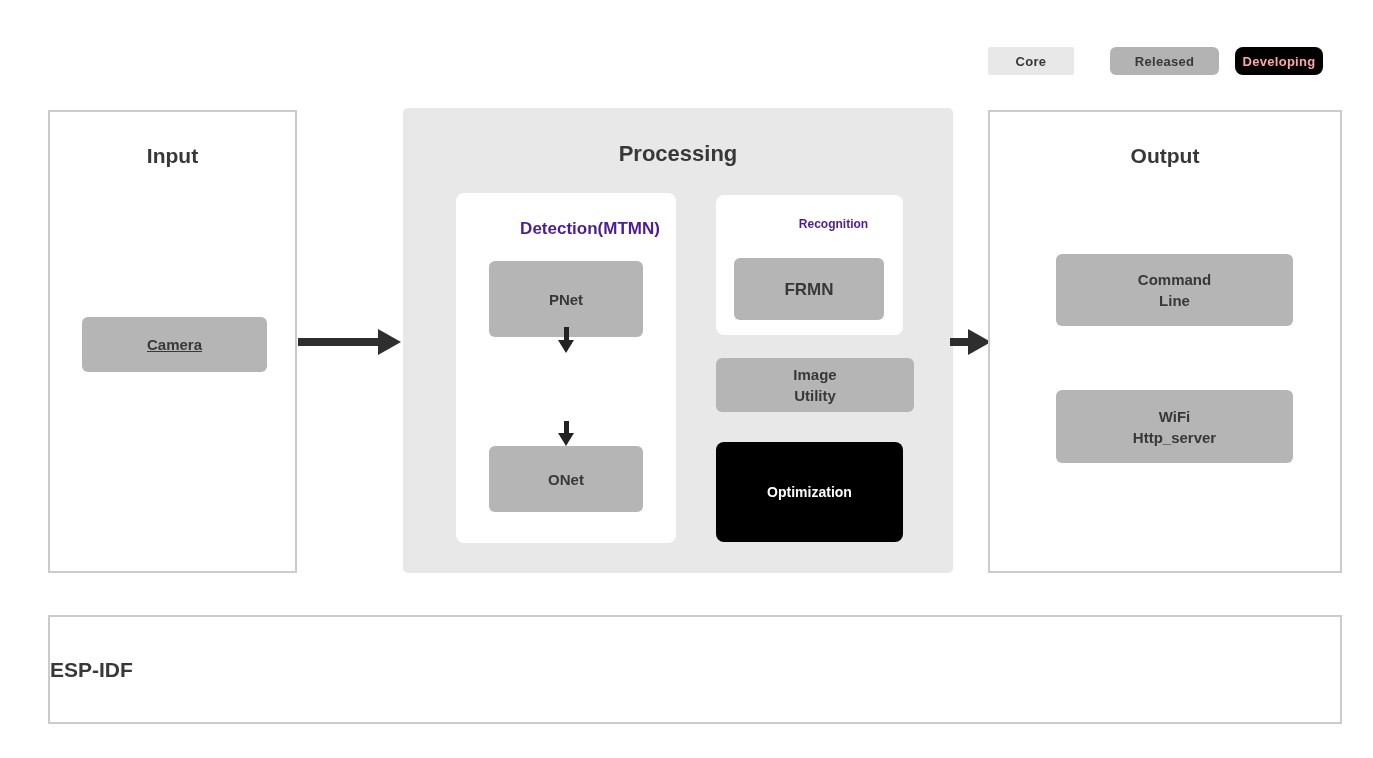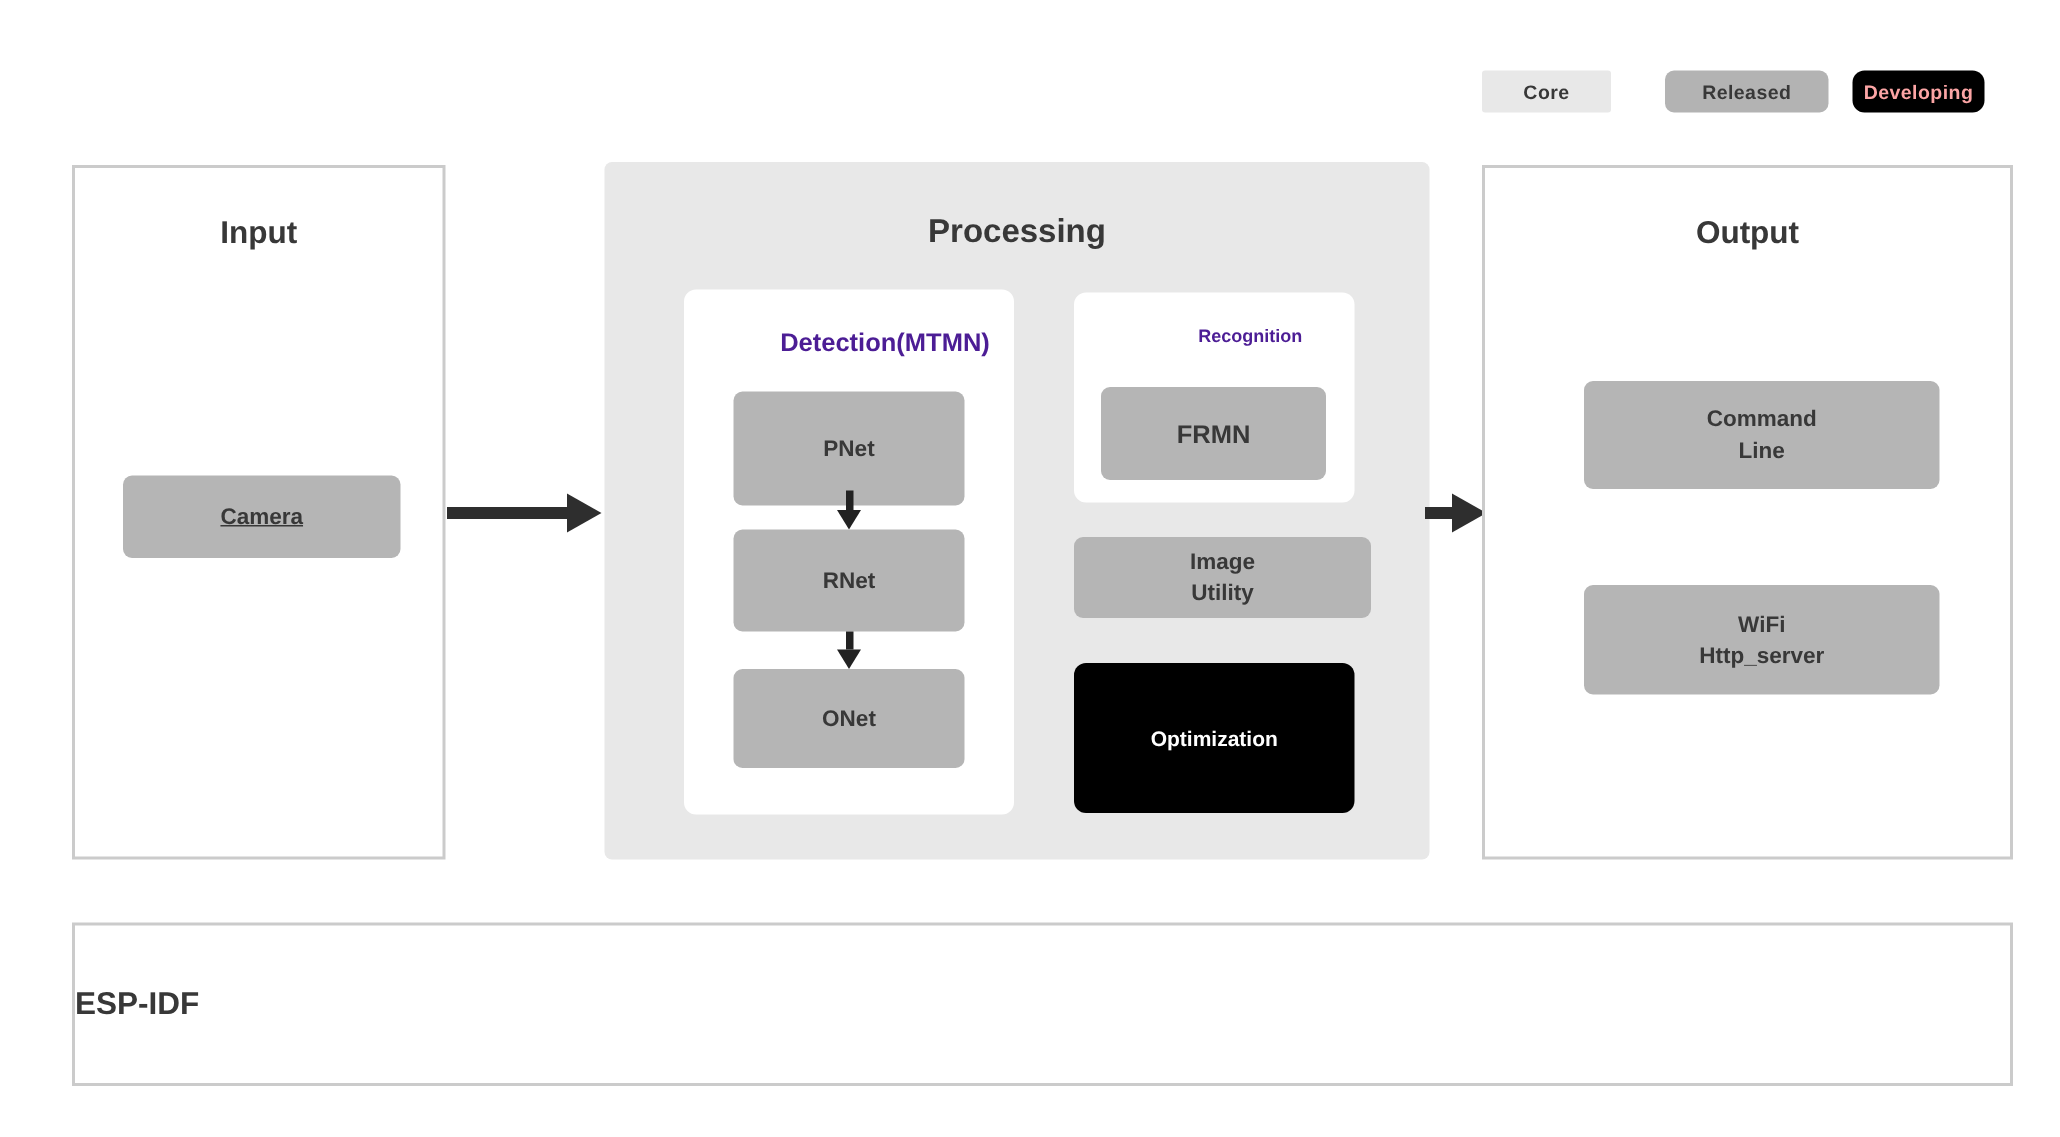--- a/index.html
+++ b/index.html
@@ -143,23 +143,20 @@
 
       <div class="node node-pnet">
         <span>PNet</span>
       </div>
 
       <div>
         <div class="v-arrow-stem stem-a"></div>
         <div class="v-arrow-head head-a"></div>
       </div>
 
-      <div class="node node-rnet">
-        <span>RNet</span>
-      </div>
 
       <div>
         <div class="v-arrow-stem stem-b"></div>
         <div class="v-arrow-head head-b"></div>
       </div>
 
       <div class="node node-onet">
         <span>ONet</span>
       </div>
     </div>

